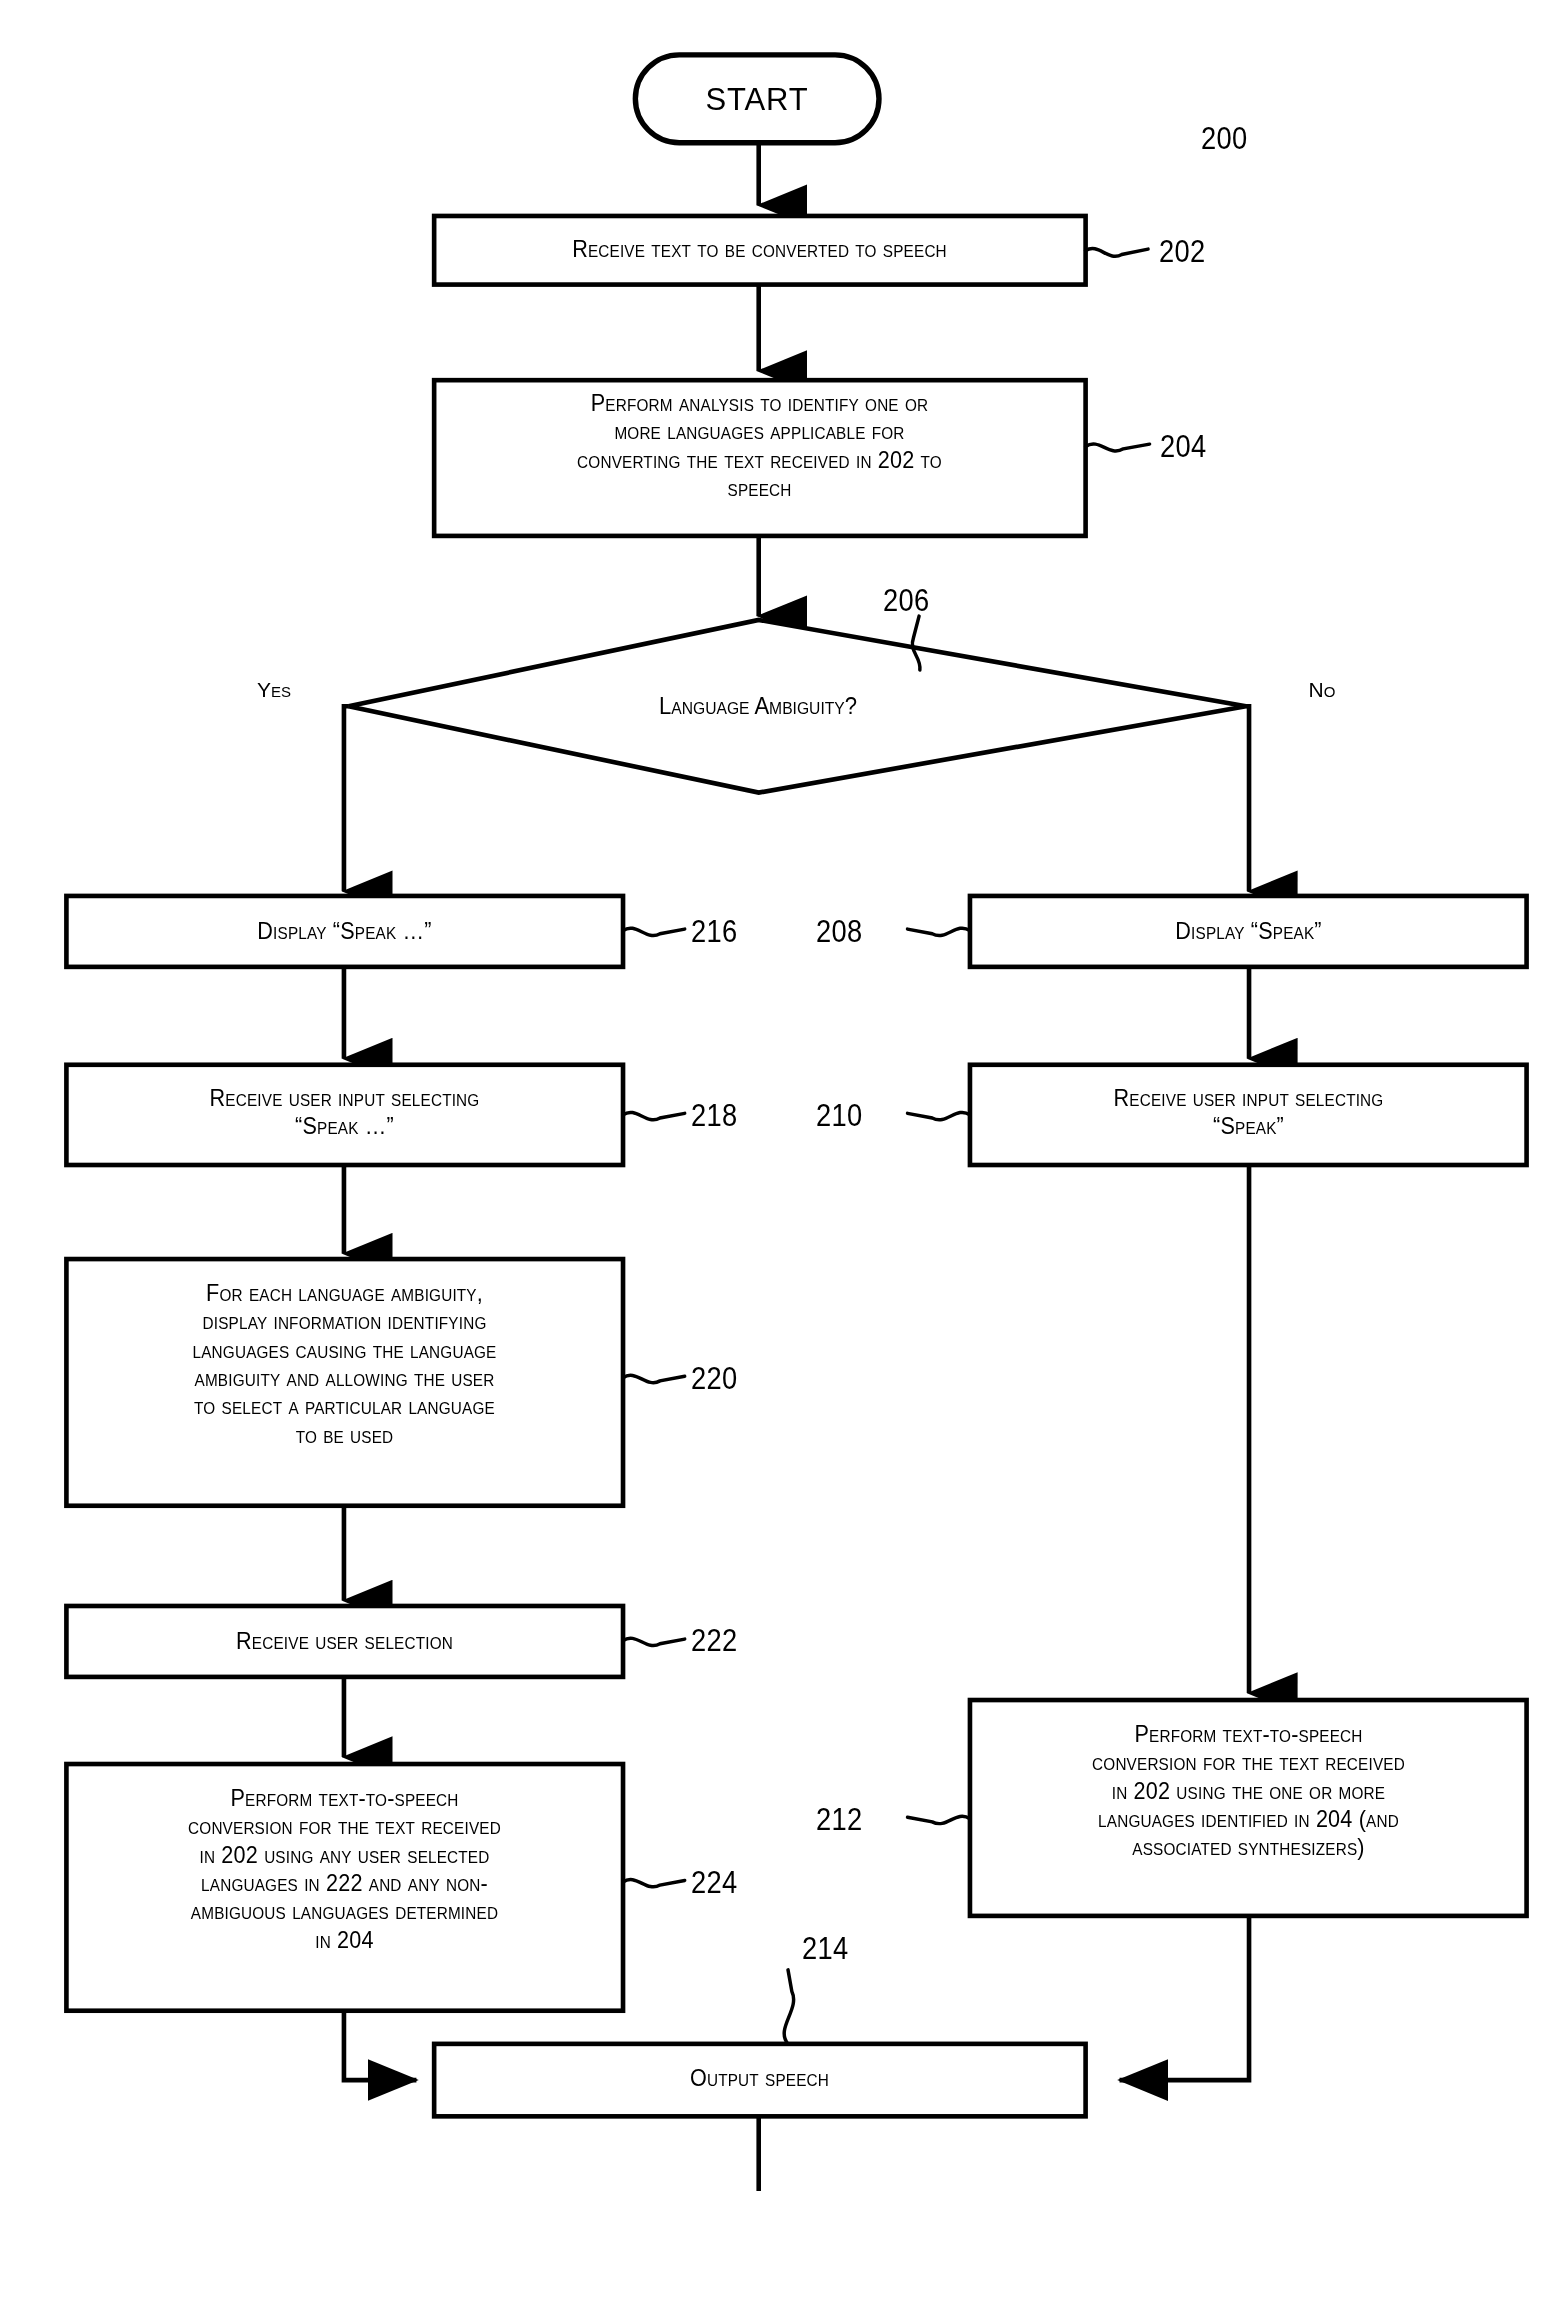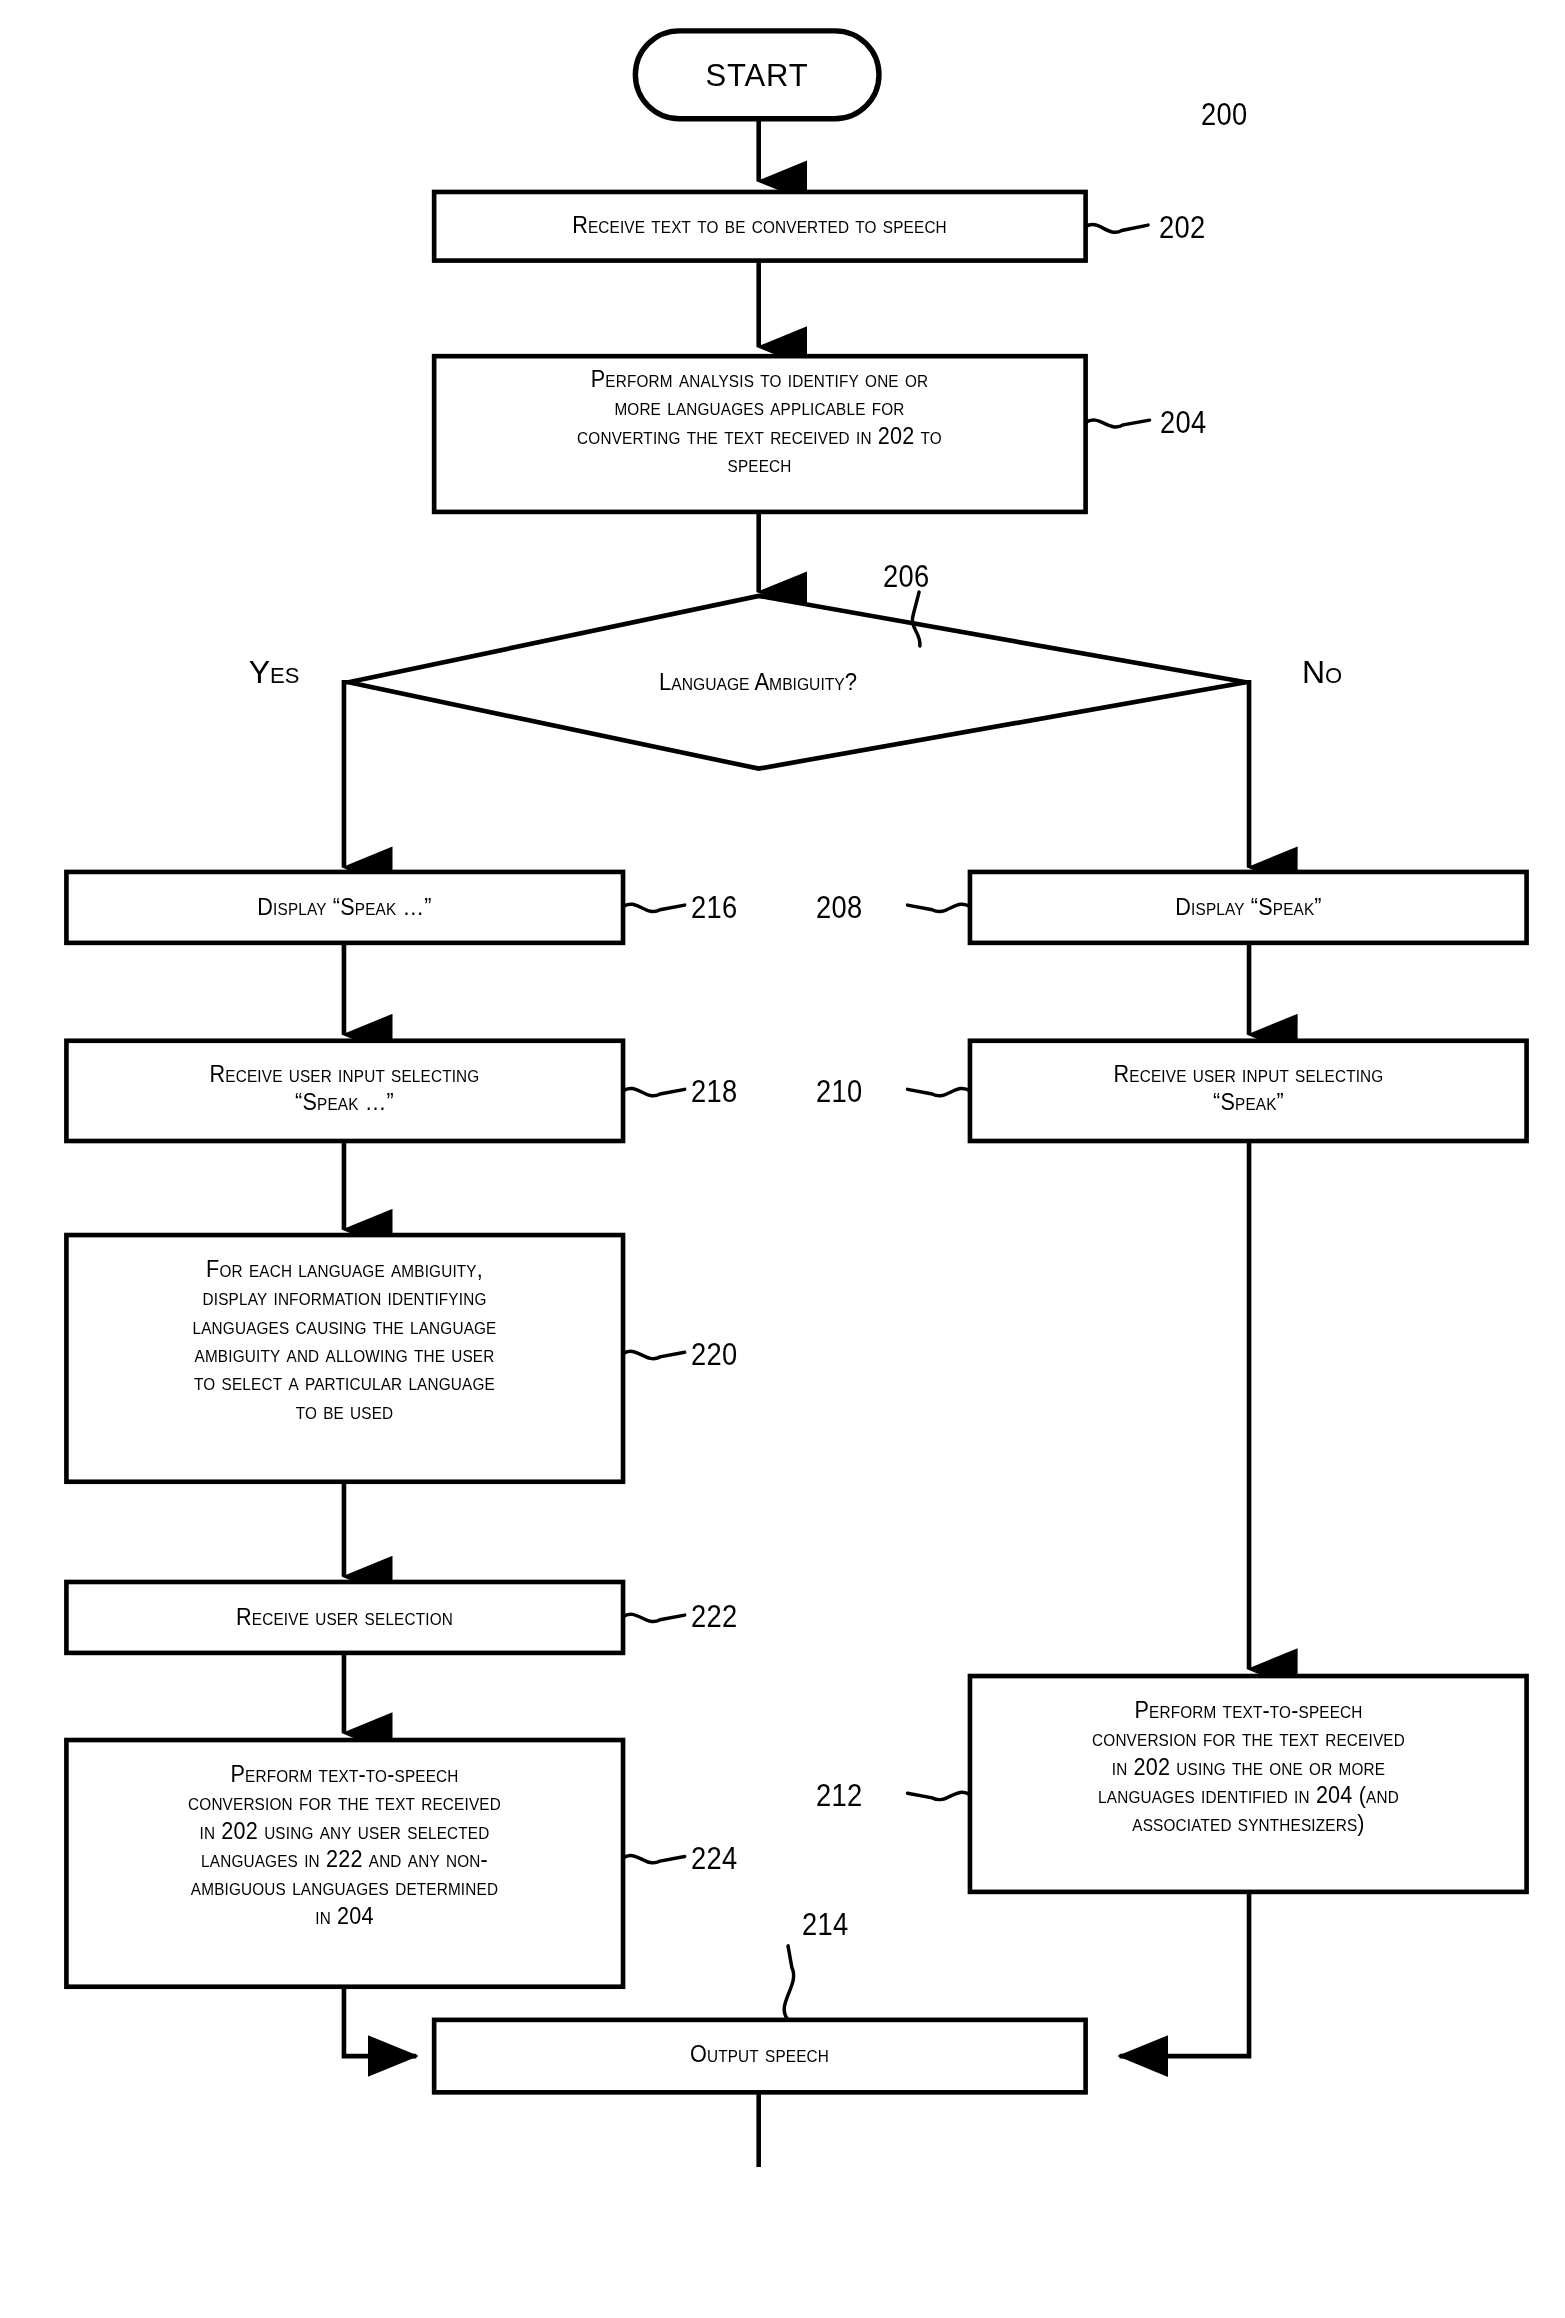--- a/index.html
+++ b/index.html
@@ -7,20 +7,21 @@
     padding: 0;
     background: #ffffff;
   }
   #page {
     position: relative;
     width: 1566px;
     height: 2167px;
     background: #ffffff;
     overflow: hidden;
     font-family: "Liberation Sans", sans-serif;
+    margin-top: 24px;
   }
   svg#flow {
     position: absolute;
     top: 0;
     left: 0;
     width: 1566px;
     height: 2319px;
     display: block;
   }
   .shape-stroke {
@@ -71,21 +72,21 @@
   }
   .diamond-text {
     font-family: "Liberation Sans Narrow", "Liberation Sans", sans-serif;
     font-size: 24px;
     font-variant: small-caps;
     transform: scaleX(0.92);
     transform-origin: center center;
   }
   .branch-label {
     font-family: "Liberation Sans Narrow", "Liberation Sans", sans-serif;
-    font-size: 32px;
+    font-size: 21px;
     font-variant: small-caps;
   }
   .ref-num {
     font-family: "Liberation Sans Narrow", "Liberation Sans", sans-serif;
     font-size: 31px;
     letter-spacing: 0.4px;
     transform: scaleX(0.88);
     transform-origin: left center;
   }
 </style>

